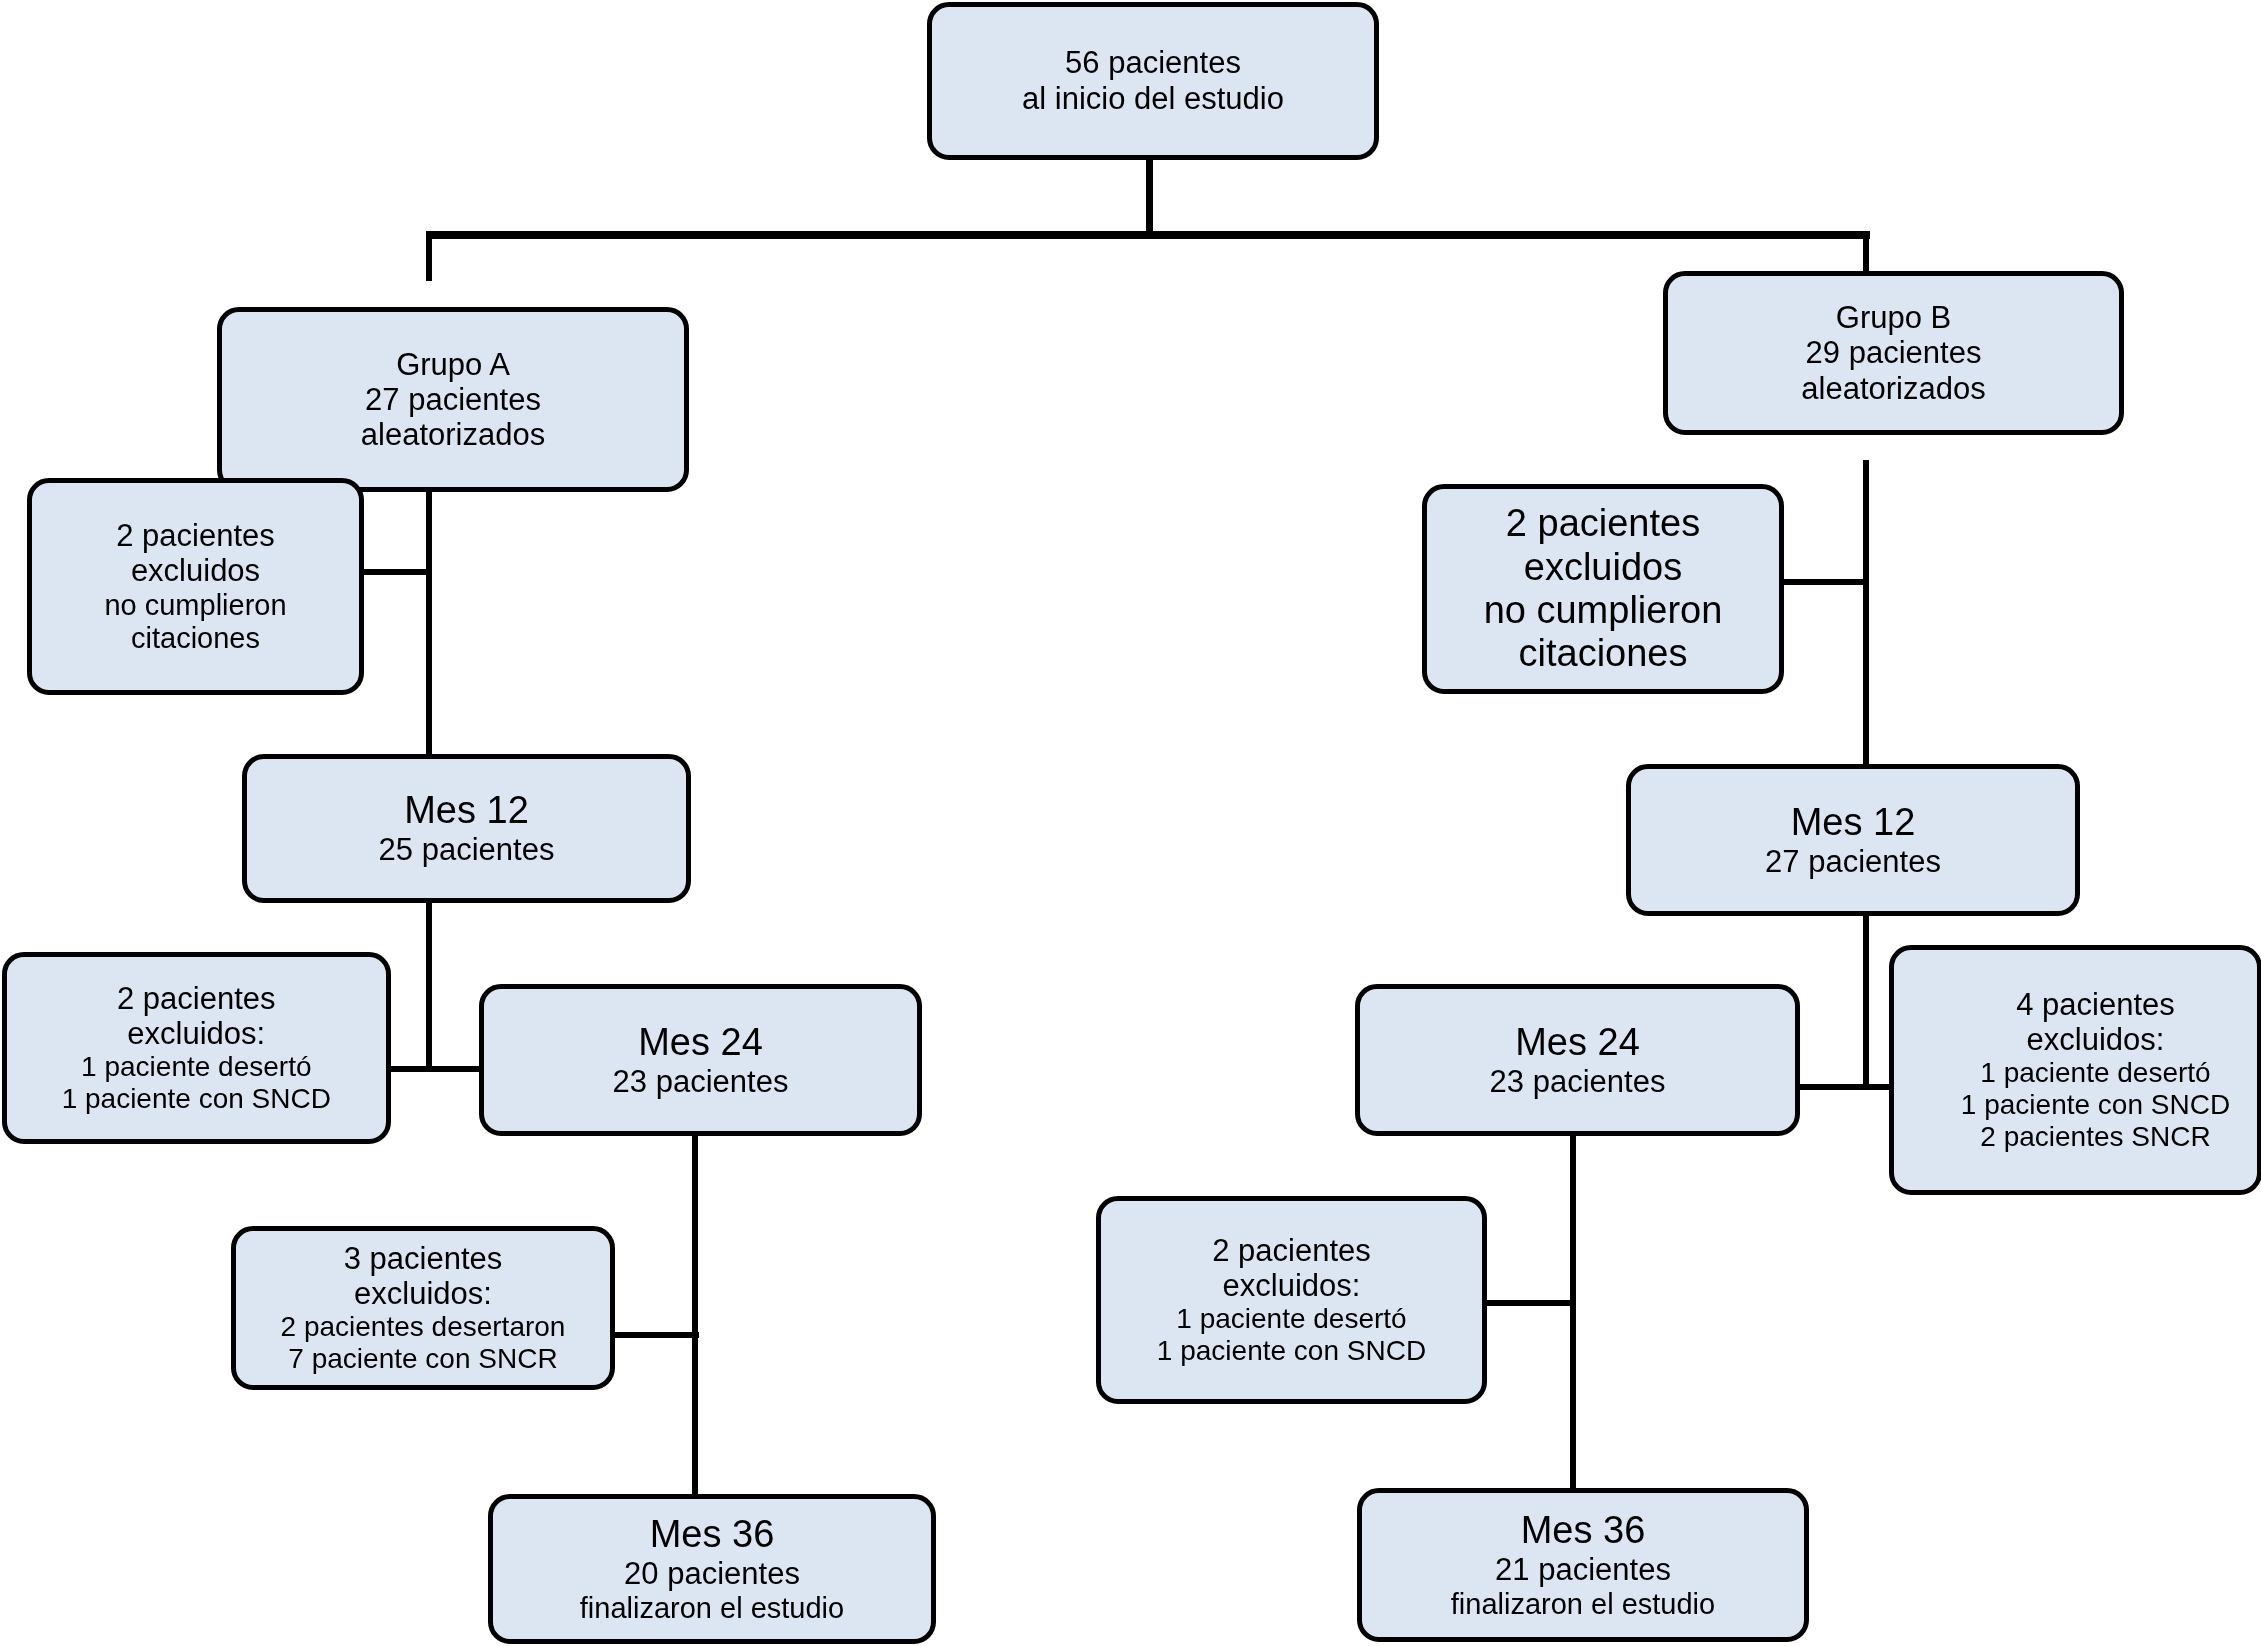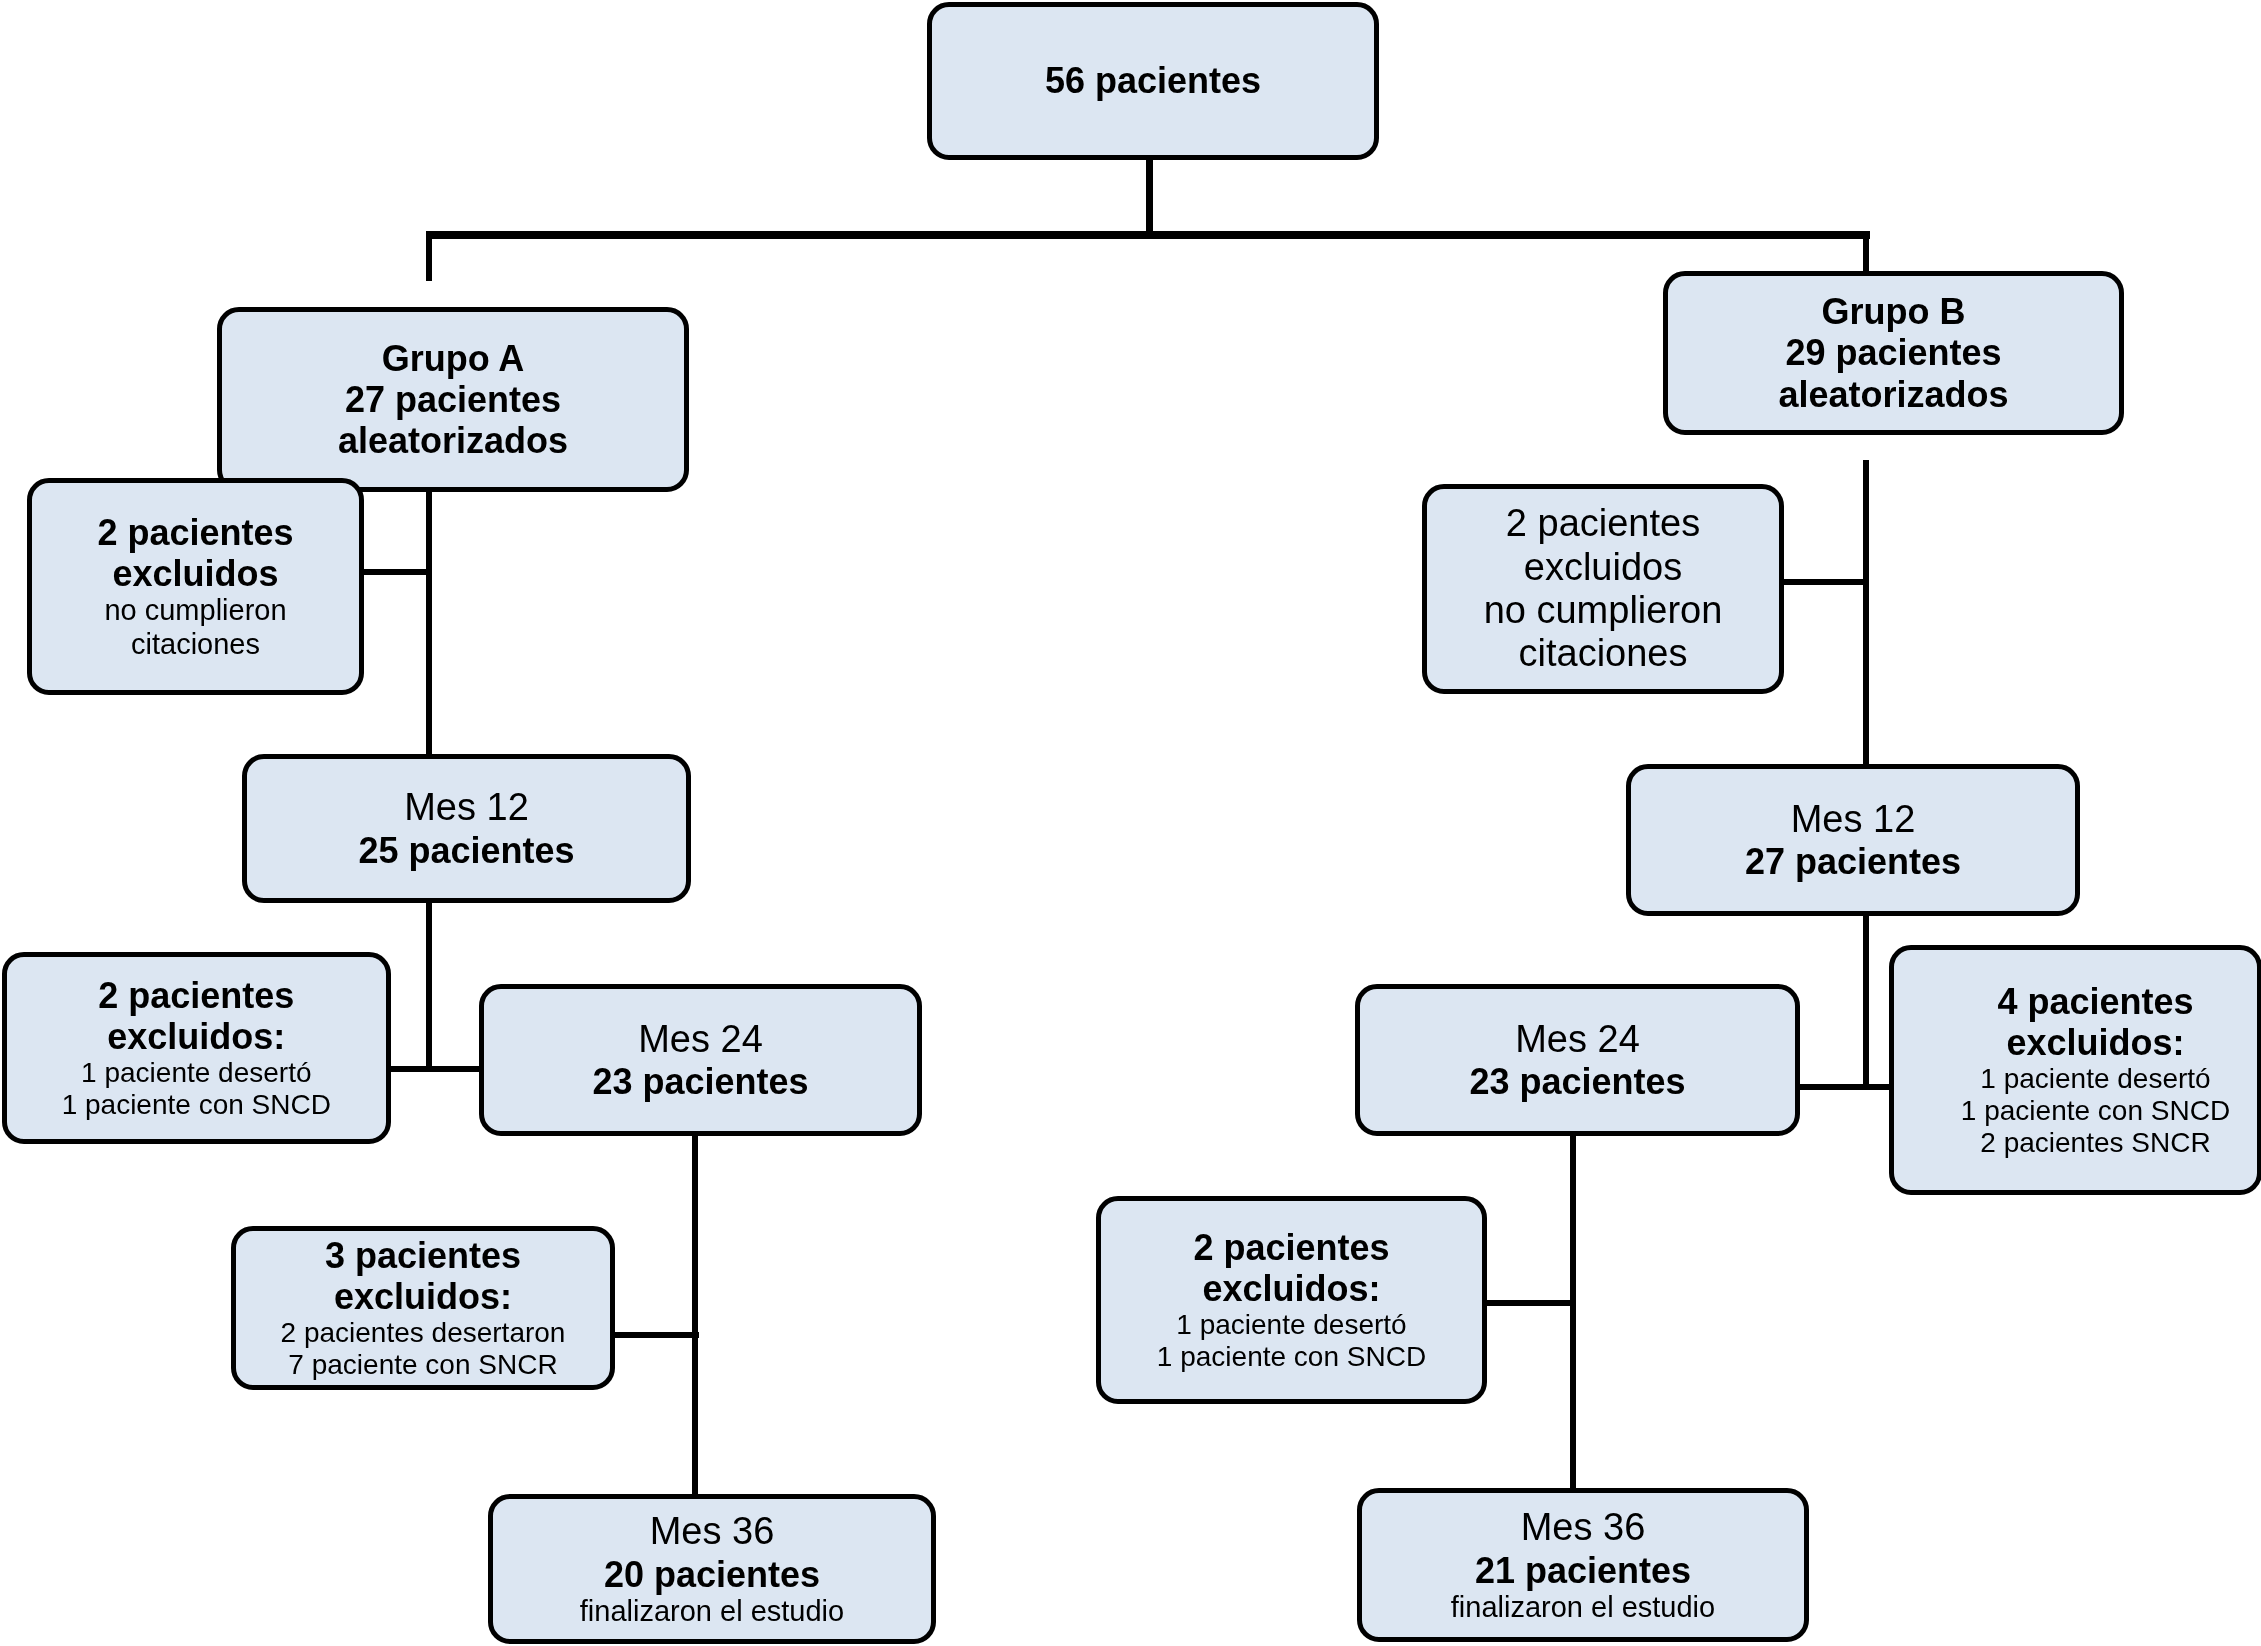--- a/index.html
+++ b/index.html
@@ -22,21 +22,21 @@
     display:flex;
     flex-direction:column;
     align-items:center;
     justify-content:center;
     text-align:center;
     color:#000000;
     line-height:1.14;
     z-index:5;
   }
   .ln{display:block;white-space:nowrap;}
-  .big{font-size:36px;font-weight:bold;}
+  .big{font-size:31px;}
   .mid{font-size:38px;}
   .sml{font-size:29px;}
   .xsml{font-size:28px;}
 </style>
 </head>
 <body>
 
 <div id="stage">
 
   <div class="conn v" style="left:1146px;top:154px;width:7.2px;height:83px;"></div>
@@ -62,20 +62,21 @@
 
   <div class="conn v" style="left:1863px;top:914px;height:176px;"></div>
   <div class="conn h" style="left:1863px;top:1084px;width:77px;"></div>
   <div class="conn h" style="left:1797px;top:1084px;width:72px;"></div>
 
   <div class="conn v" style="left:1570px;top:1133px;height:380px;"></div>
   <div class="conn h" style="left:1486px;top:1300px;width:90px;"></div>
 
   <div class="node" style="left:927px;top:1.8px;width:452px;height:158px;">
     <span class="ln big">56 pacientes</span>
+    <span class="ln big">al inicio del estudio</span>
   </div>
 
   <div class="node" style="left:217px;top:276px;width:472px;height:185px;margin-top:31px;">
     <span class="ln big">Grupo A</span>
     <span class="ln big">27 pacientes</span>
     <span class="ln big">aleatorizados</span>
   </div>
 
   <div class="node" style="left:27px;top:478px;width:337px;height:217px;">
     <span class="ln big">2 pacientes</span>

